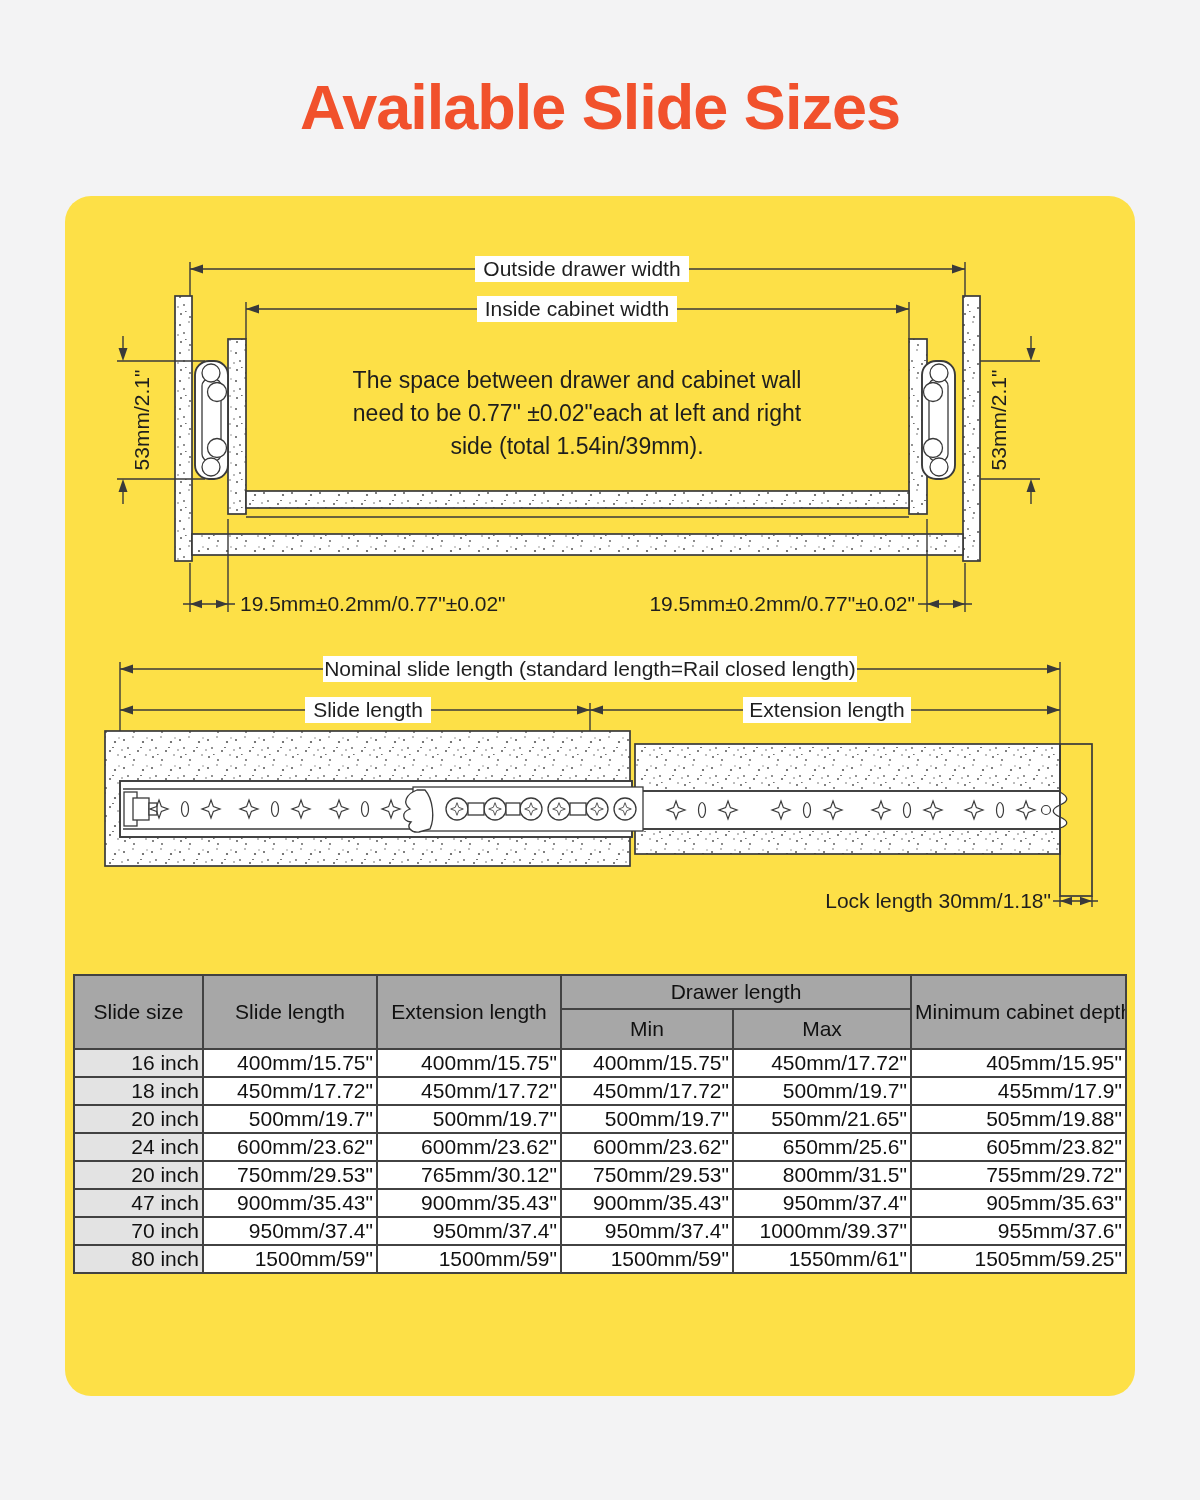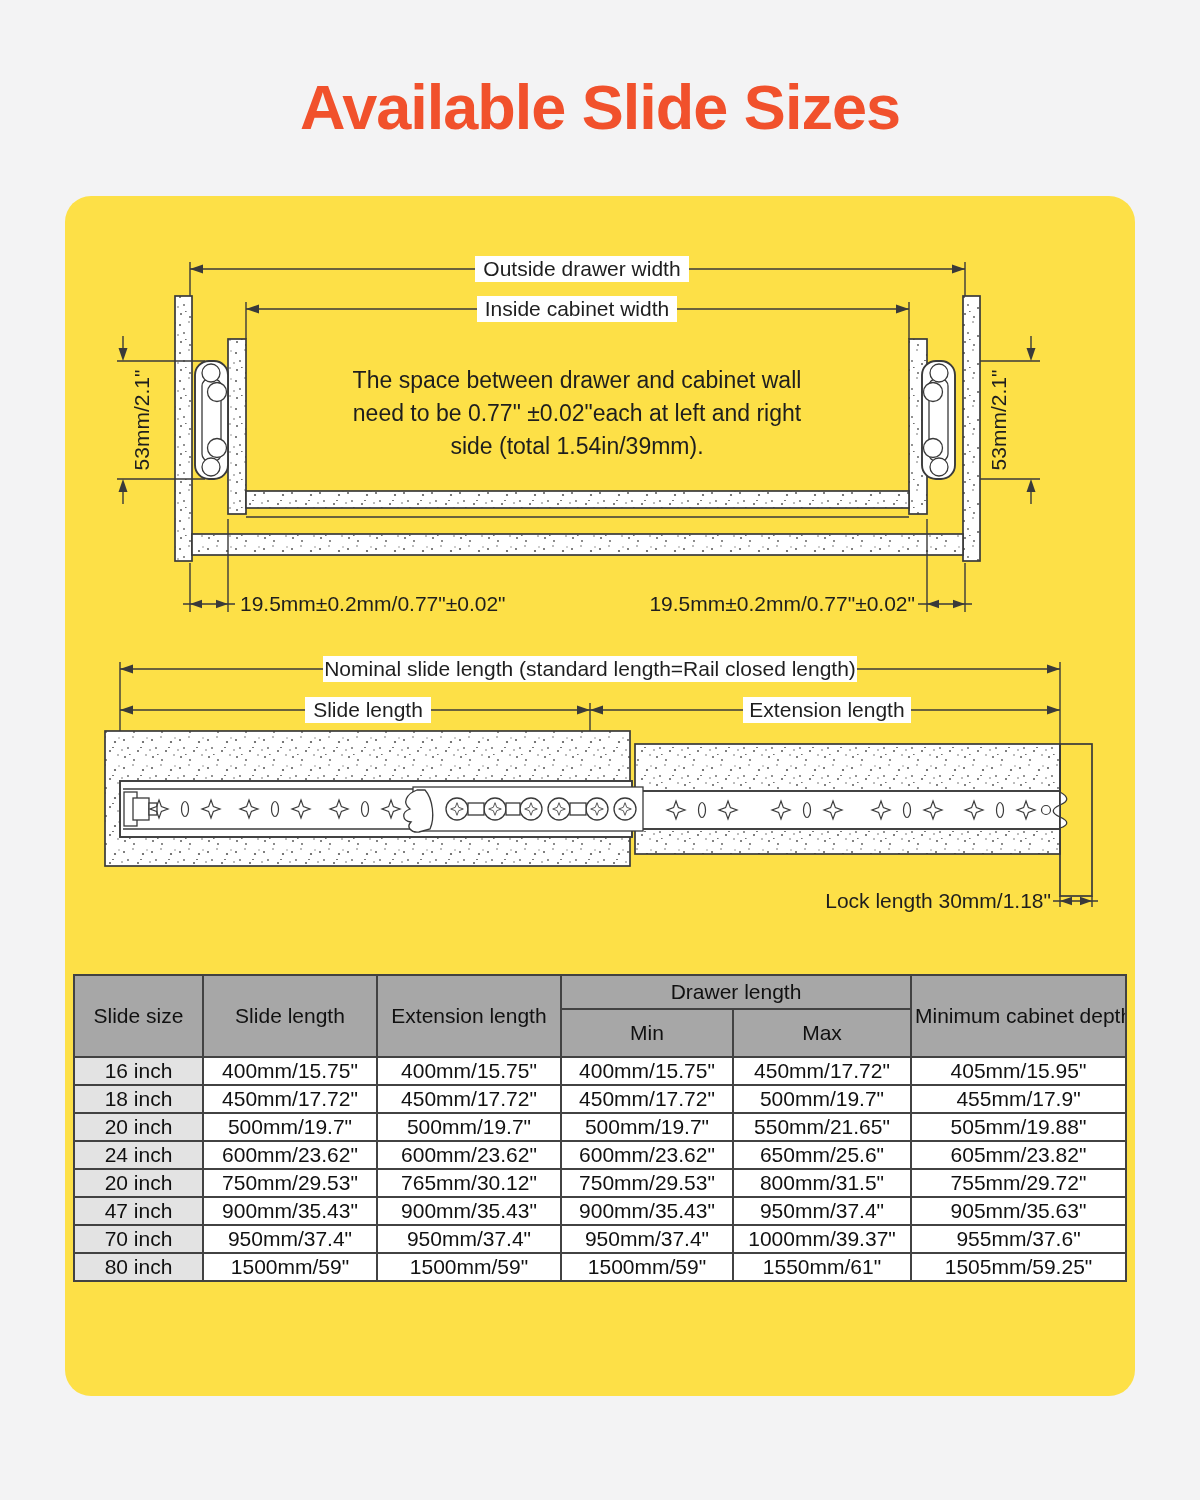--- a/index.html
+++ b/index.html
@@ -52,22 +52,22 @@
     border-radius:22px;
   }
   table.sizes th, table.sizes td{
     border:2px solid var(--tbl-border);
     text-align:center;vertical-align:middle;
     font-size:21px;font-weight:400;color:#111;
     padding:1px 3px;
     overflow:hidden;white-space:nowrap;
   }
   table.sizes th{background:var(--th-bg);height:34px;}
-  table.sizes thead tr.sub th{height:48px;}
-  table.sizes td{background:#ffffff;height:18px;}
+  table.sizes thead tr.sub th{height:40px;}
+  table.sizes td{background:#ffffff;height:18px;text-align:right;}
   table.sizes td.rowlabel{background:var(--rowlabel-bg);}
 </style>
 </head>
 <body>
 
 <h1 class="title">Available Slide Sizes</h1>
 
 <div class="card">
 
   <svg width="1070" height="385" viewBox="0 0 1070 385">

